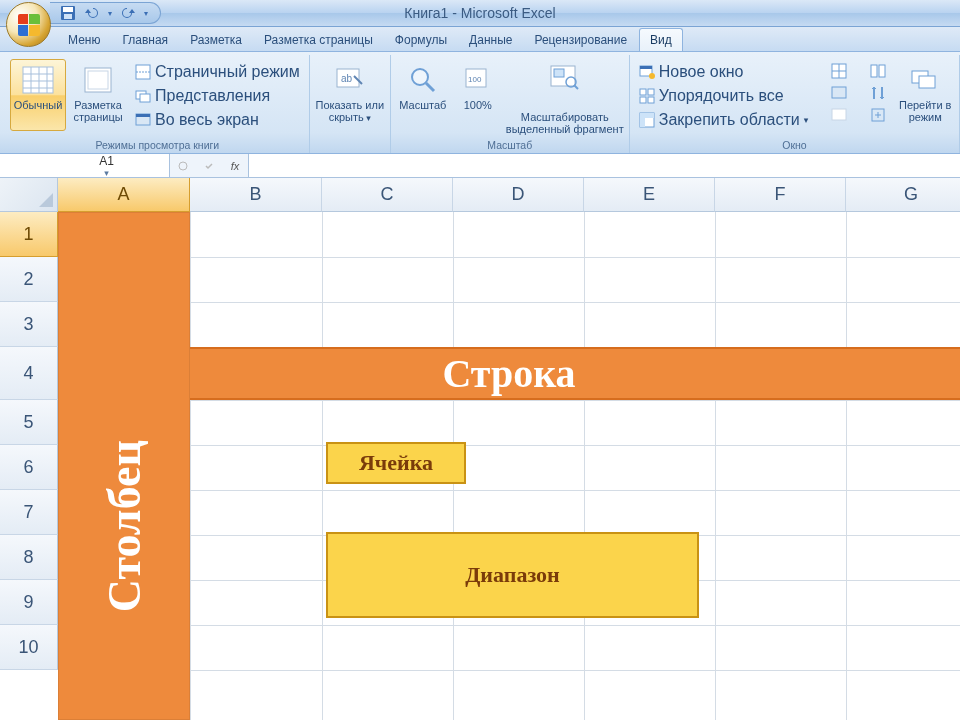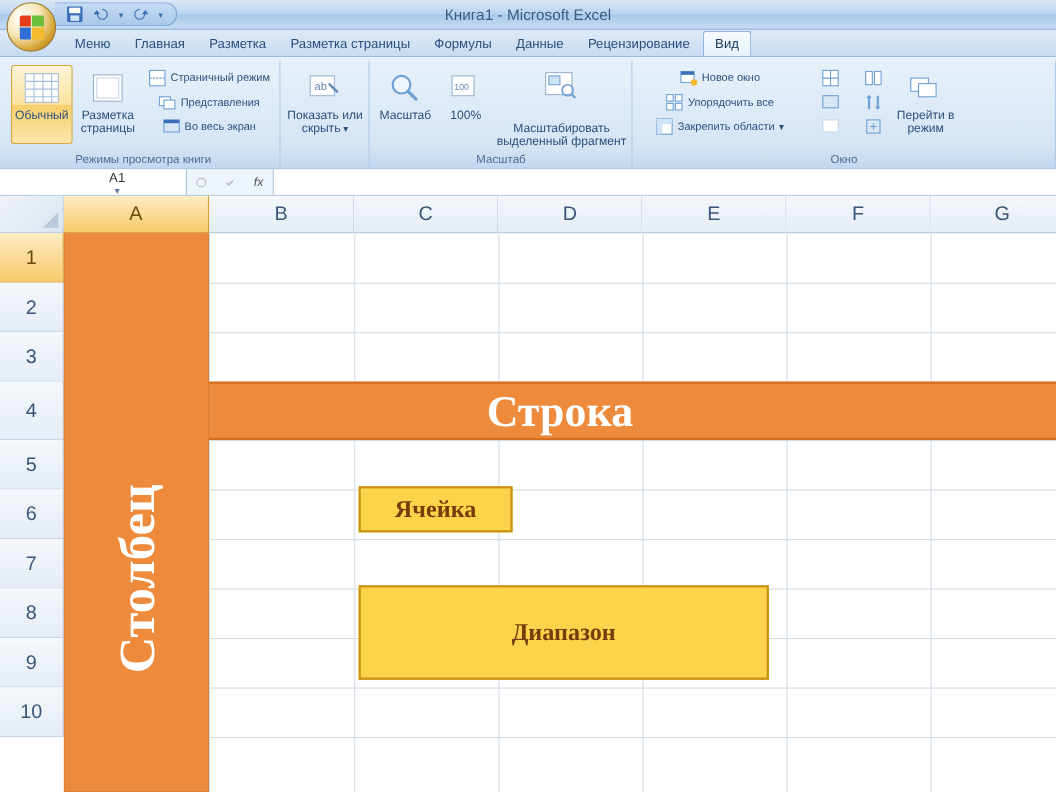--- a/index.html
+++ b/index.html
@@ -86,24 +86,23 @@
     border: 1px solid transparent; border-radius: 3px;
   }
   .bigbtn.highlight {
     background: linear-gradient(#fdf5d8, #fce19c 50%, #f9cf6b 51%, #fbe6aa);
     border: 1px solid #d6a93f;
   }
   .bigbtn .ico { width: 32px; height: 32px; margin-bottom: 3px; display:flex; align-items:center; justify-content:center;}
   .bigbtn .lbl { line-height: 1.1; }
   .smallrows { display: flex; flex-direction: column; gap: 2px; padding-top: 2px; }
   .smallbtn {
-    font-size: 10px; color: #2b4f7c; display: flex; align-items: center; gap: 4px;
+    font-size: 16px; color: #2b4f7c; display: flex; align-items: center; gap: 4px;
     padding: 1px 4px; border: 1px solid transparent; border-radius: 2px;
     white-space: nowrap;
-    justify-content: center;
   }
   .smallbtn .ico { width: 16px; height: 16px; display:inline-flex; align-items:center; justify-content:center; flex-shrink:0;}
   .sep { width: 1px; background: #b0cce8; margin: 4px 2px 18px; }
   .dd-arrow::after { content: " ▾"; font-size: 9px; color: #2b4f7c; }
 
   
   .fbar {
     height: 24px; background: linear-gradient(#eef4fb,#e1ebf6);
     border-bottom: 1px solid #a9c2df;
     display: flex; align-items: center;

